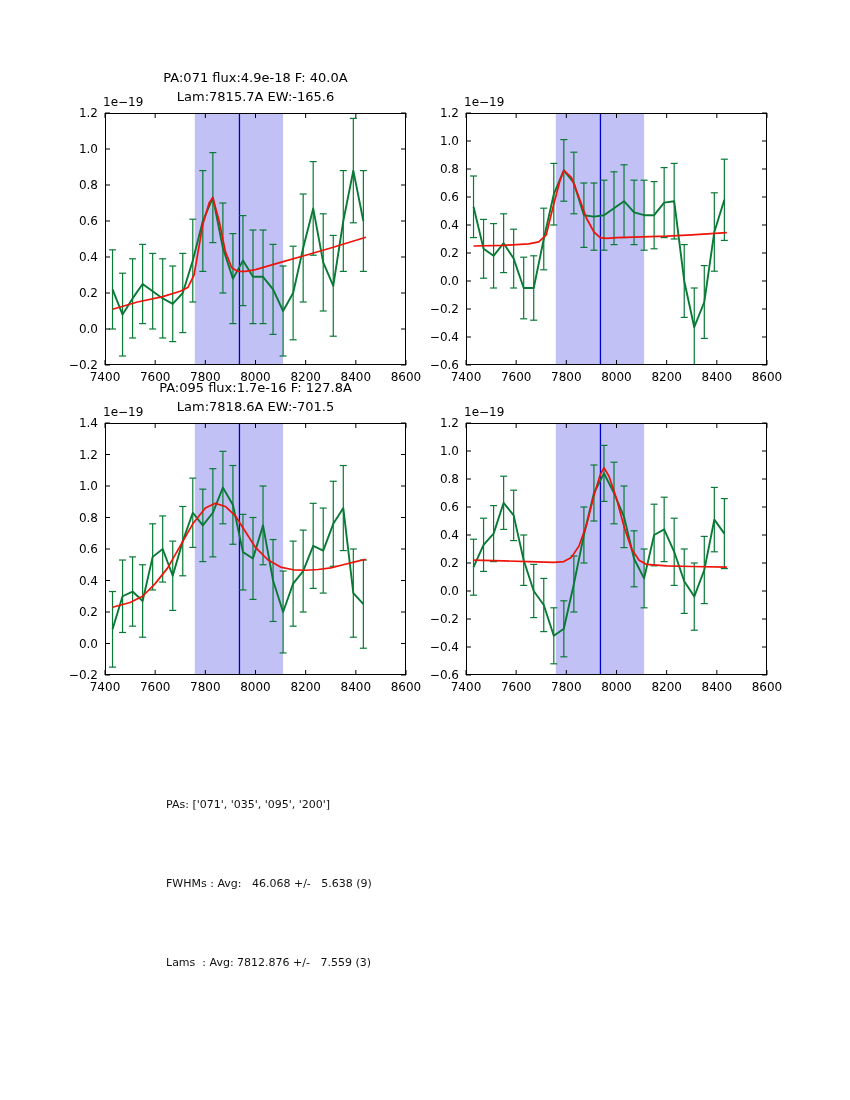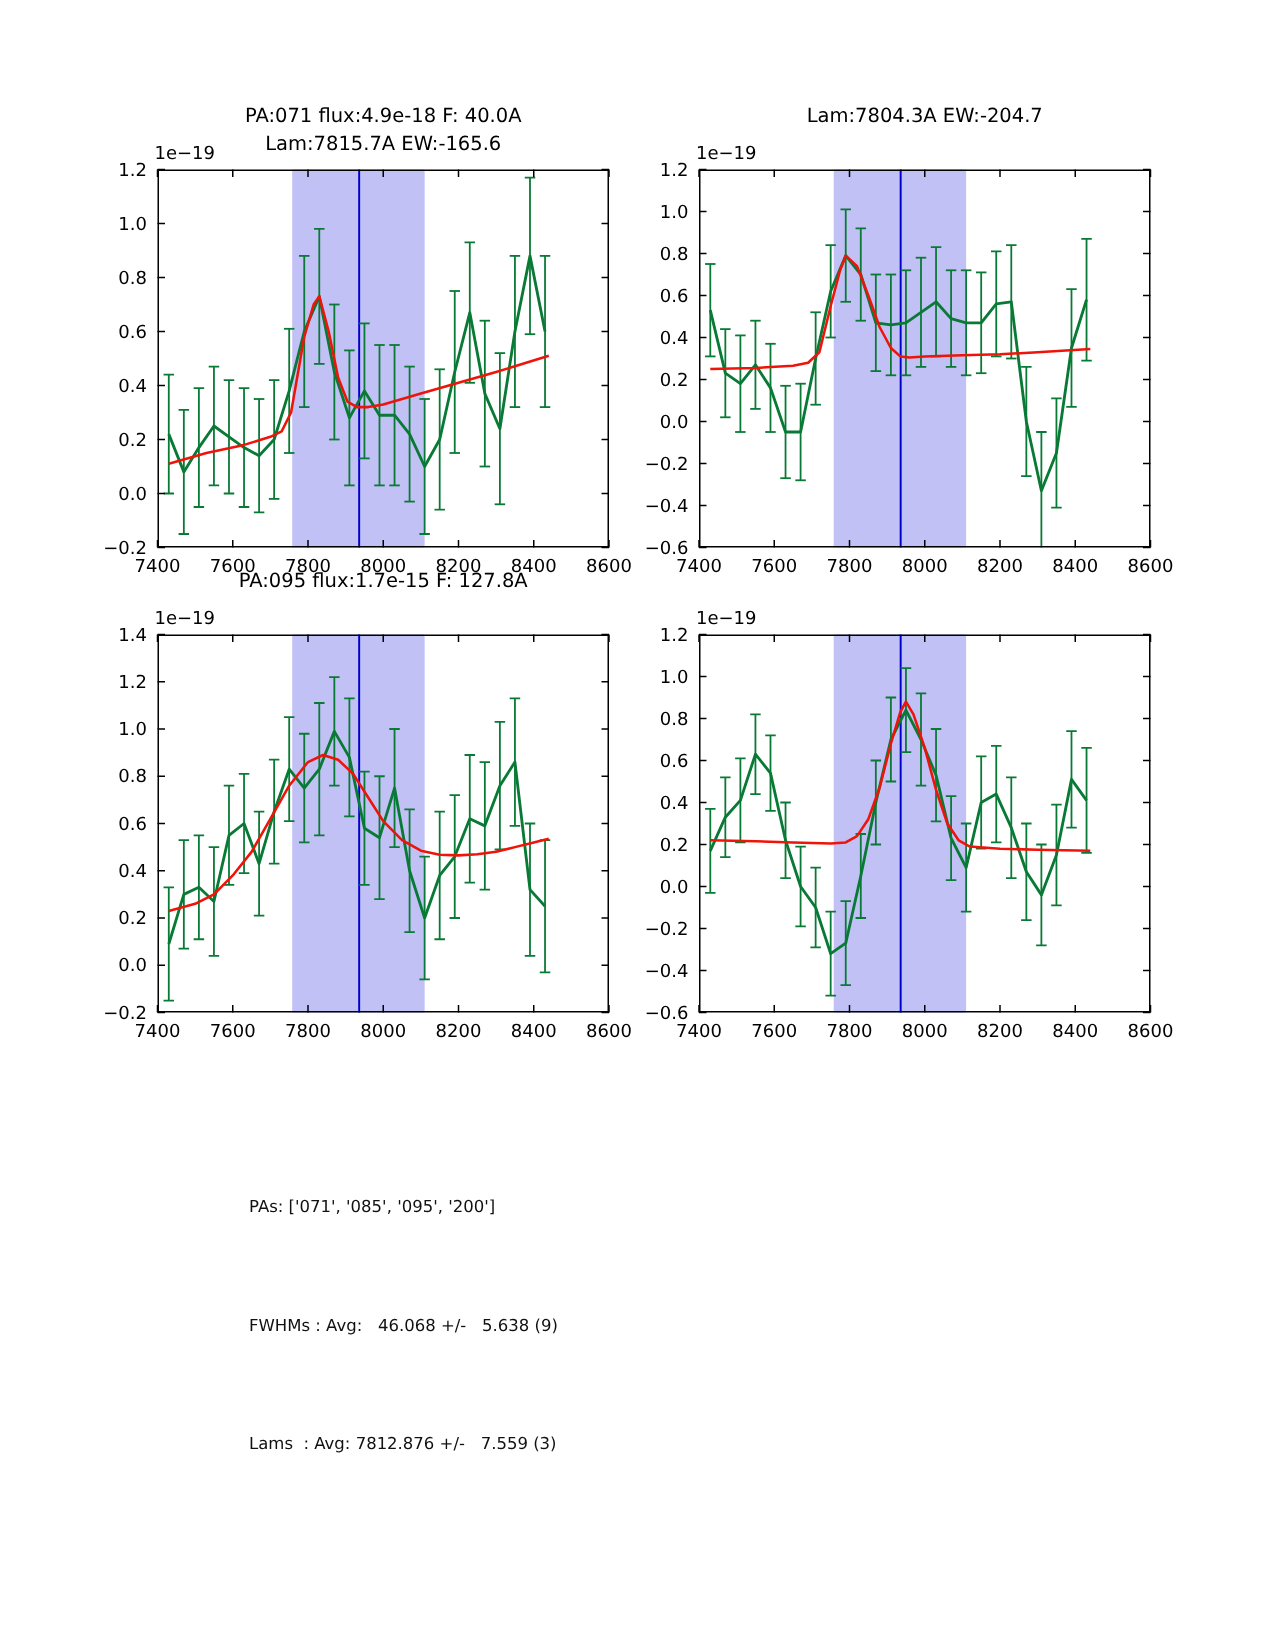--- a/index.html
+++ b/index.html
@@ -158,21 +158,20 @@
         <line x1="0" y1="-2.842170943040401e-14" x2="5" y2="-2.842170943040401e-14" stroke="#000000" stroke-width="1"></line>
         <line x1="301" y1="-2.842170943040401e-14" x2="296" y2="-2.842170943040401e-14" stroke="#000000" stroke-width="1"></line>
         <text x="-7" y="3.9999999999999716" text-anchor="end" font-size="12px" fill="#000000">1.2</text>
         <rect x="0.5" y="0.5" width="300" height="251" fill="none" stroke="#000000" stroke-width="1"></rect>
         <text x="-2" y="-7" font-size="12px" fill="#000000">1e−19</text>
       </svg>
   </section>
 
   <section class="subplot" style="left:466px;top:69px;">
     <div class="plot-title">
-      <div>Lam:7804.3A EW:-204.7</div>
     </div>
     <svg class="plot-svg" width="301" height="252" viewBox="0 0 301 252">
         <defs>
           <clipPath id="clip1">
             <rect x="0" y="0" width="301" height="252"></rect>
           </clipPath>
         </defs>
         <rect x="89.79833333333333" y="0" width="88.29333333333334" height="252" fill="#c1c1f5"></rect>
         <line x1="134.44666666666666" y1="0" x2="134.44666666666666" y2="252" stroke="#0000cd" stroke-width="1.3"></line>
         <g clip-path="url(#clip1)" fill="none">
@@ -308,21 +307,22 @@
         <line x1="0" y1="-5.684341886080802e-14" x2="5" y2="-5.684341886080802e-14" stroke="#000000" stroke-width="1"></line>
         <line x1="301" y1="-5.684341886080802e-14" x2="296" y2="-5.684341886080802e-14" stroke="#000000" stroke-width="1"></line>
         <text x="-7" y="3.999999999999943" text-anchor="end" font-size="12px" fill="#000000">1.2</text>
         <rect x="0.5" y="0.5" width="300" height="251" fill="none" stroke="#000000" stroke-width="1"></rect>
         <text x="-2" y="-7" font-size="12px" fill="#000000">1e−19</text>
       </svg>
   </section>
 
   <section class="subplot" style="left:105px;top:379px;">
     <div class="plot-title">
-      <div>PA:095 flux:1.7e-15 F: 127.8A</div>
+      <div>PA:095 flux:1.7e-16 F: 127.8A</div>
+      <div>Lam:7818.6A EW:-701.5</div>
     </div>
     <svg class="plot-svg" width="301" height="252" viewBox="0 0 301 252">
         <defs>
           <clipPath id="clip2">
             <rect x="0" y="0" width="301" height="252"></rect>
           </clipPath>
         </defs>
         <rect x="89.79833333333333" y="0" width="88.29333333333334" height="252" fill="#c1c1f5"></rect>
         <line x1="134.44666666666666" y1="0" x2="134.44666666666666" y2="252" stroke="#0000cd" stroke-width="1.3"></line>
         <g clip-path="url(#clip2)" fill="none">
@@ -601,20 +601,20 @@
         <text x="-7" y="31.999999999999943" text-anchor="end" font-size="12px" fill="#000000">1.0</text>
         <line x1="0" y1="-5.684341886080802e-14" x2="5" y2="-5.684341886080802e-14" stroke="#000000" stroke-width="1"></line>
         <line x1="301" y1="-5.684341886080802e-14" x2="296" y2="-5.684341886080802e-14" stroke="#000000" stroke-width="1"></line>
         <text x="-7" y="3.999999999999943" text-anchor="end" font-size="12px" fill="#000000">1.2</text>
         <rect x="0.5" y="0.5" width="300" height="251" fill="none" stroke="#000000" stroke-width="1"></rect>
         <text x="-2" y="-7" font-size="12px" fill="#000000">1e−19</text>
       </svg>
   </section>
 
   <div class="summary">
-    <div>PAs: ['071', '085', '095', '200']</div>
+    <div>PAs: ['071', '035', '095', '200']</div>
     <div>FWHMs : Avg:   46.068 +/-   5.638 (9)</div>
     <div>Lams  : Avg: 7812.876 +/-   7.559 (3)</div>
     
     
   </div>
 
 </div>
 
 </body></html>

